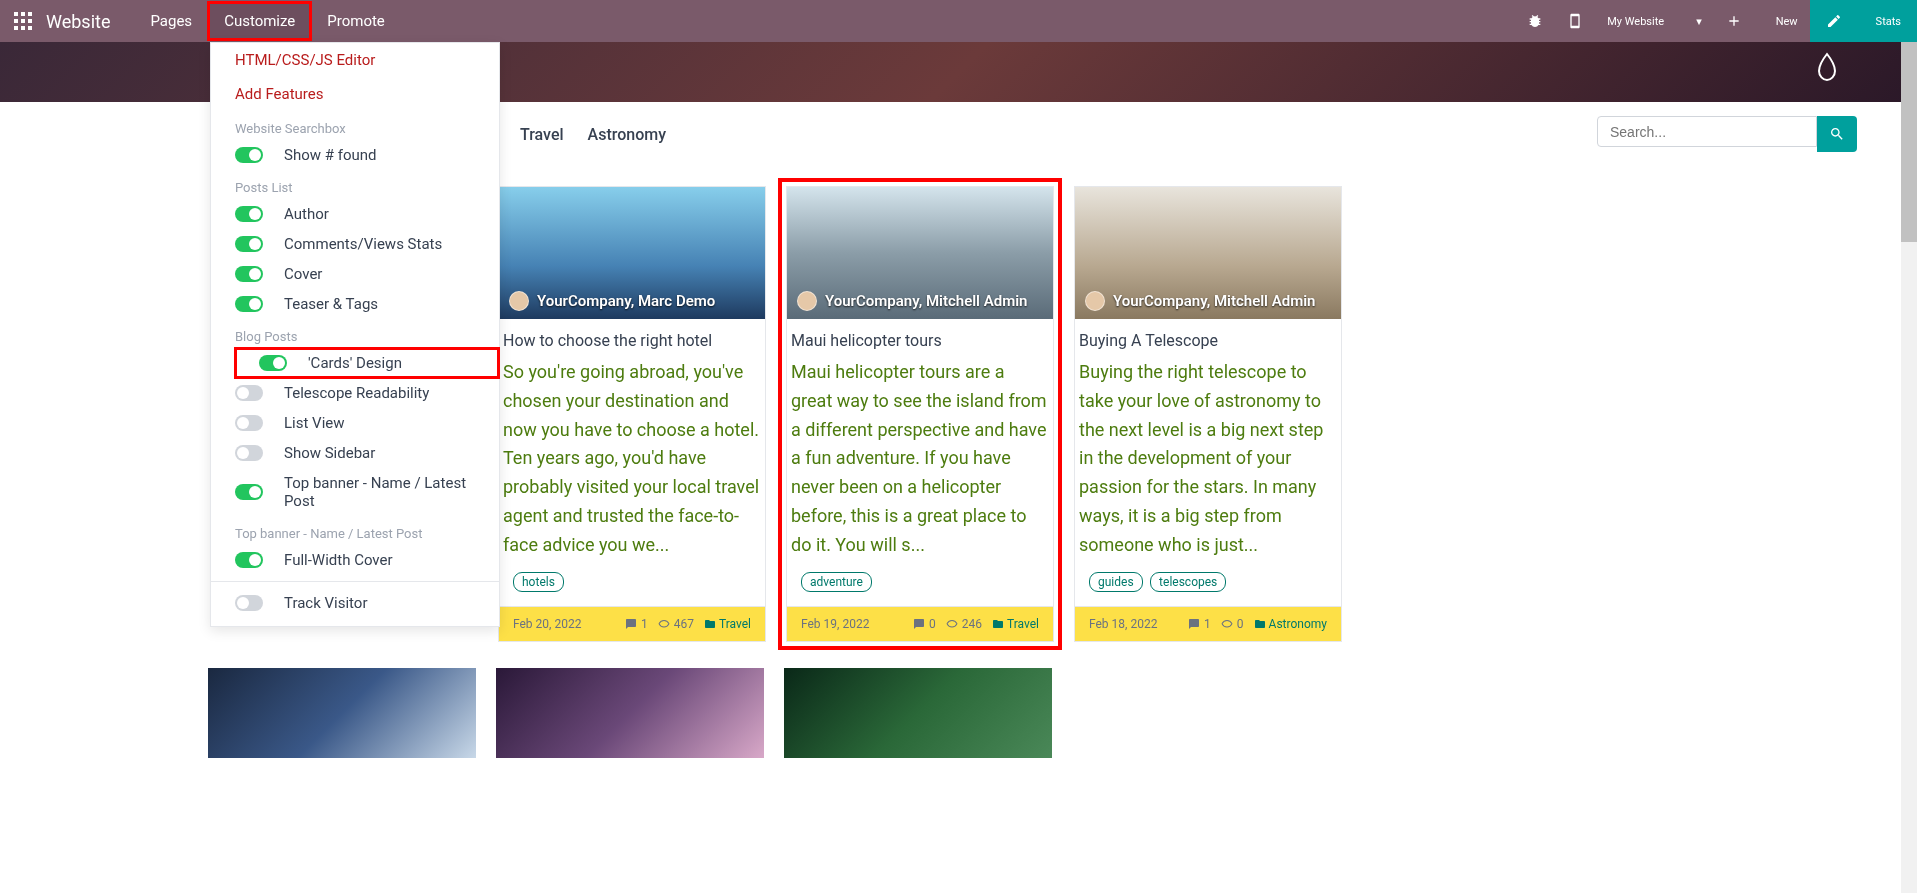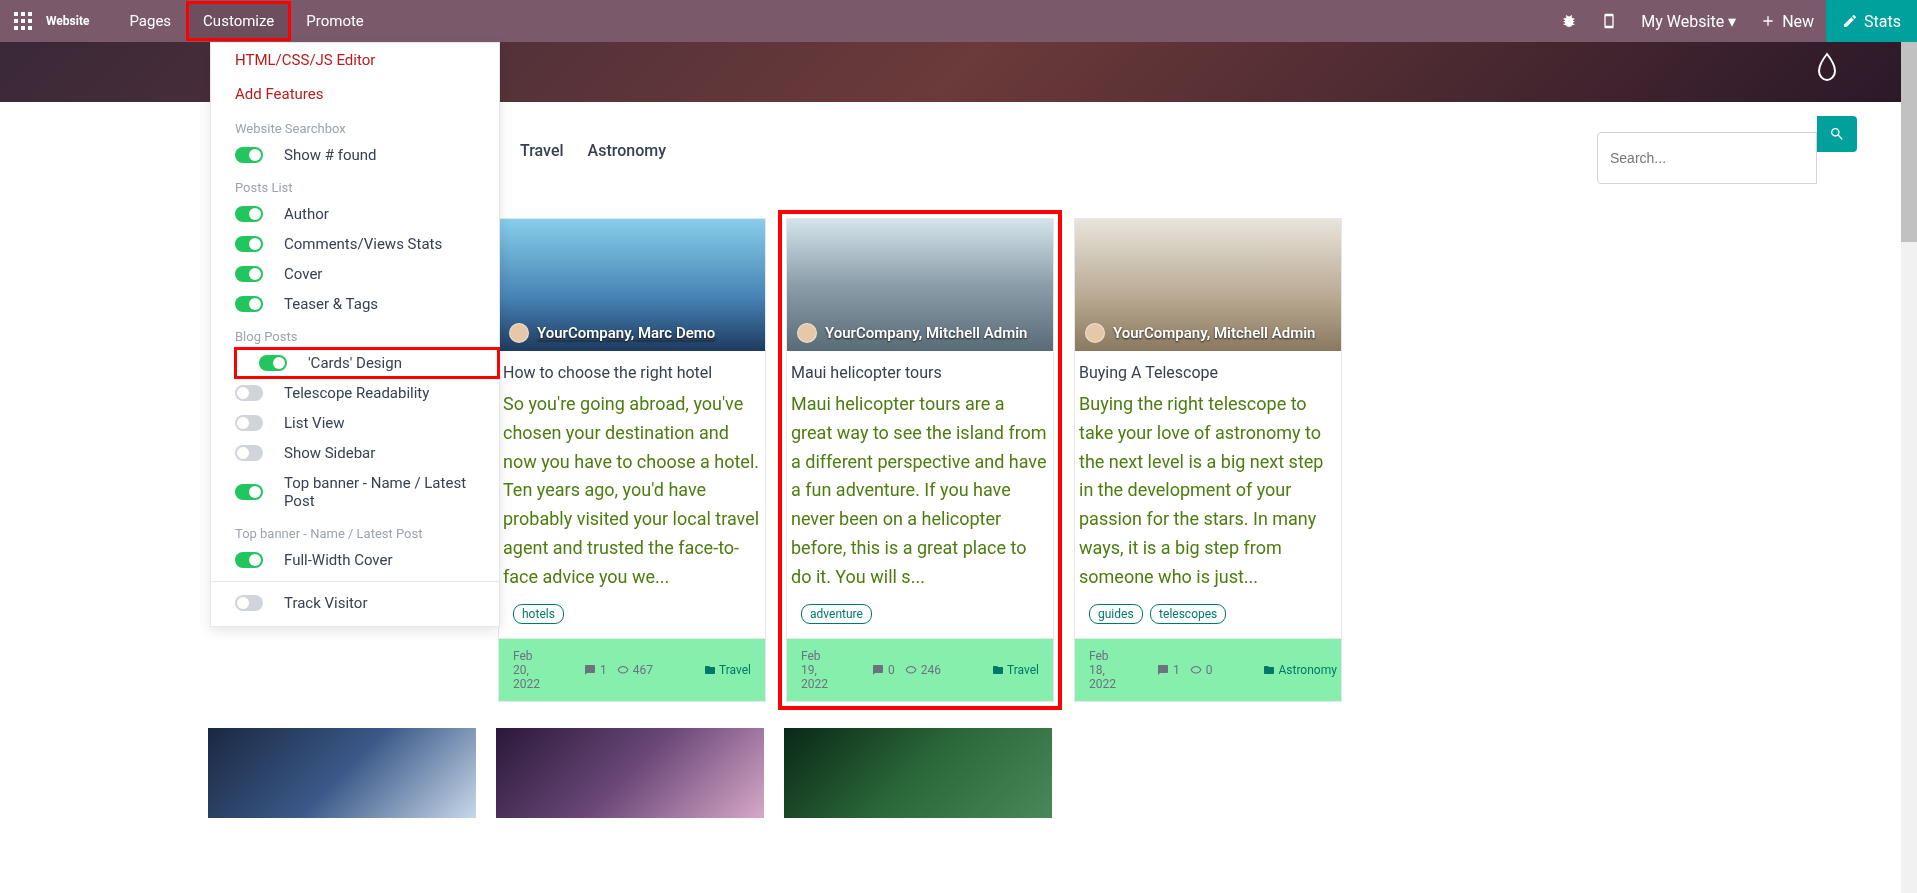--- a/index.html
+++ b/index.html
@@ -1,25 +1,25 @@
 <!DOCTYPE html>
 <html><head>
 <meta charset="utf-8">
 <style>
 * { box-sizing: border-box; margin: 0; padding: 0; }
 body { font-family: -apple-system, BlinkMacSystemFont, "Segoe UI", Roboto, sans-serif; font-size: 14px; color: #374151; background: #fff; overflow-x: hidden; }
 
 .topbar { display: flex; align-items: center; background: #7a5a6a; height: 42px; color: #fff; position: relative; z-index: 100; }
 .apps-icon { padding: 0 14px; display: flex; align-items: center; }
 .apps-icon svg { width: 18px; height: 18px; fill: #fff; }
-.brand { font-size: 12px; font-weight: 700; padding-right: 24px; }
+.brand { font-size: 18px; font-weight: 400; padding-right: 24px; }
 .nav-item { padding: 10px 16px; cursor: pointer; font-size: 15px; }
 .nav-item.active { background: #6d4e5e; outline: 3px solid #ff0000; outline-offset: -2px; }
 .topbar-spacer { flex: 1; }
-.right-item { padding: 0 12px; display: flex; align-items: center; cursor: pointer; font-size: 16px; }
+.right-item { padding: 0 12px; display: flex; align-items: center; cursor: pointer; font-size: 11px; gap: 28px; }
 .right-item svg { width: 16px; height: 16px; fill: #fff; }
 .edit-btn { background: #00A09D; height: 42px; padding: 0 16px; display: flex; align-items: center; }
 .edit-btn svg { margin-right: 6px; }
 
 .dropdown { position: absolute; top: 42px; left: 210px; width: 290px; background: #fff; border: 1px solid #e5e7eb; box-shadow: 0 4px 12px rgba(0,0,0,0.1); z-index: 200; padding-bottom: 8px; }
 .dropdown-item { padding: 8px 24px; cursor: pointer; font-size: 15px; color: #b91c1c; }
 .dropdown-header { padding: 10px 24px 4px; font-size: 13px; color: #9ca3af; }
 .toggle-item { display: flex; align-items: center; padding: 6px 24px; cursor: pointer; gap: 11px; }
 .toggle { width: 28px; height: 16px; border-radius: 8px; position: relative; margin-right: 10px; flex-shrink: 0; }
 .toggle.on { background: #22c55e; }
@@ -31,49 +31,49 @@
 .dropdown-divider { height: 1px; background: #e5e7eb; margin: 6px 0; }
 .highlight-box { outline: 3px solid #ff0000; outline-offset: -2px; margin-left: 24px; }
 
 .hero { height: 60px; background: linear-gradient(135deg, #3a2838 0%, #6b3a3a 50%, #2a1828 100%); position: relative; }
 .drop-icon { position: absolute; right: 78px; top: 10px; }
 .drop-icon svg { width: 24px; height: 30px; fill: none; stroke: #fff; stroke-width: 2; }
 
 .filter-row { display: flex; align-items: center; padding: 14px 0; margin-left: 508px; margin-right: 60px; }
 .filter-tab { padding: 4px 12px; font-size: 16px; color: #374151; font-weight: 500; cursor: pointer; }
 .search-wrap { margin-left: auto; display: flex; }
-.search-input { width: 220px; height: 52px; border: 1px solid #d1d5db; border-radius: 4px 0 0 4px; padding: 0 12px; font-size: 14px; margin-top: 16px; }
+.search-input { width: 220px; height: 31px; border: 1px solid #d1d5db; border-radius: 4px 0 0 4px; padding: 0 12px; font-size: 14px; }
 .search-btn { width: 40px; height: 36px; background: #00A09D; border: none; border-radius: 0 4px 4px 0; display: flex; align-items: center; justify-content: center; cursor: pointer; }
 .search-btn svg { width: 16px; height: 16px; fill: #fff; }
 
 .cards-row { display: flex; gap: 20px; margin-left: 498px; margin-right: 60px; margin-top: 20px; }
 .card { width: 268px; border: 1px solid #e5e7eb; display: flex; flex-direction: column; background: #fff; }
 .card.highlighted { outline: 4px solid #ff0000; outline-offset: 4px; }
 .card-img { height: 132px; background: #9ca3af; position: relative; display: flex; align-items: flex-end; overflow: hidden; }
 .card-author { display: flex; align-items: center; padding: 8px 10px; color: #fff; font-weight: 600; font-size: 15px; text-shadow: 0 1px 2px rgba(0,0,0,0.8); position: relative; z-index: 2; }
 .avatar { width: 20px; height: 20px; border-radius: 50%; background: #e5c8a8; margin-right: 8px; border: 1px solid rgba(255,255,255,0.5); }
 .card-body { padding: 12px 4px; flex: 1; }
 .card-title { font-size: 16px; color: #374151; margin-bottom: 8px; }
 .card-text { font-size: 18px; line-height: 1.6; color: #4d7c0f; }
 .tags { padding: 0 14px 14px; }
 .tag { display: inline-block; border: 1px solid #00796b; color: #00796b; font-size: 12px; padding: 2px 8px; border-radius: 9px; margin-right: 4px; }
-.card-footer { border-top: 1px solid #e5e7eb; background: #86efac; padding: 10px 14px; display: flex; align-items: center; font-size: 12px; color: #6b7280; gap: 41px; }
+.card-footer { border-top: 1px solid #e5e7eb; background: #fde047; padding: 10px 14px; display: flex; align-items: center; font-size: 12px; color: #6b7280; }
 .footer-date { }
 .footer-stats { margin-left: auto; display: flex; align-items: center; gap: 4px; }
 .footer-cat { margin-left: 10px; color: #00796b; display: flex; align-items: center; gap: 3px; }
 .stat-icon { width: 12px; height: 12px; fill: #6b7280; }
 .folder-icon { width: 12px; height: 12px; fill: #00796b; }
 
 .bottom-row { display: flex; gap: 20px; margin-left: 208px; margin-right: 60px; margin-top: 26px; }
 .btm-img { width: 268px; height: 90px; background: #4a5568; }
 
 .scrollbar { position: fixed; right: 0; top: 42px; width: 16px; bottom: 0; background: #f1f1f1; }
 .scroll-thumb { background: #c1c1c1; height: 200px; margin-top: 0; }
 
-.img-bg-1 { background: linear-gradient(180deg, #87ceeb 0%, #4682b4 60%, #1e3a5f 100%); text-decoration: underline; }
+.img-bg-1 { background: linear-gradient(180deg, #87ceeb 0%, #4682b4 60%, #1e3a5f 100%); }
 .img-bg-2 { background: linear-gradient(180deg, #d4e4ec 0%, #8b9da8 50%, #5a6b78 100%); }
 .img-bg-3 { background: linear-gradient(180deg, #e8e4dc 0%, #b8a890 60%, #8a7960 100%); }
 .btm-1 { background: linear-gradient(135deg, #1a2840 0%, #3a5888 50%, #c8d8e8 100%); }
 .btm-2 { background: linear-gradient(135deg, #2a1838 0%, #6a4878 50%, #d8a8c8 100%); }
 .btm-3 { background: linear-gradient(135deg, #0a2818 0%, #2a6838 50%, #4a8858 100%); }
 </style>
 </head>
 <body>
 
 <div class="topbar">

